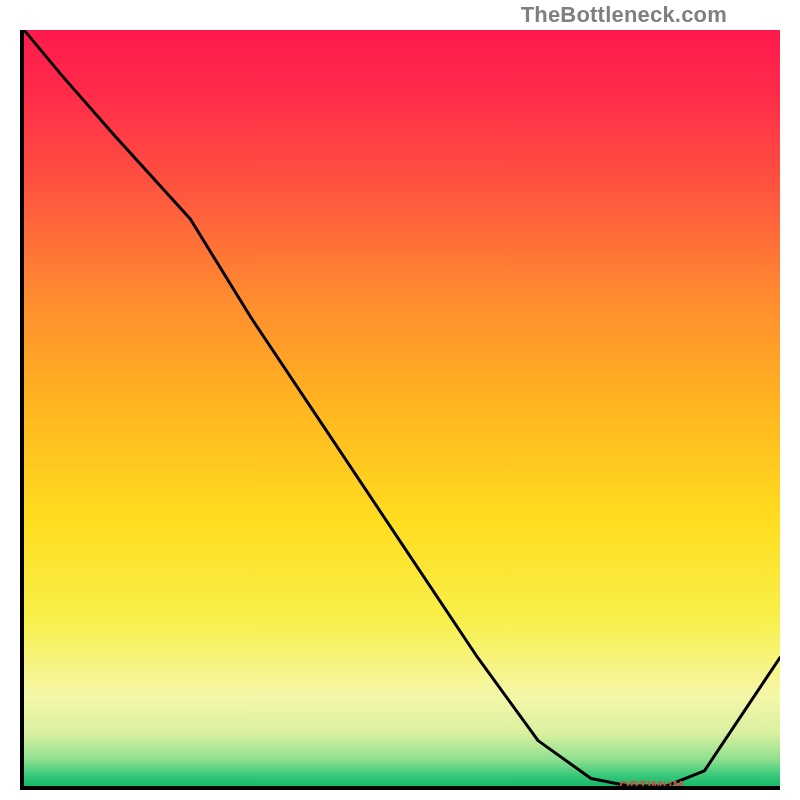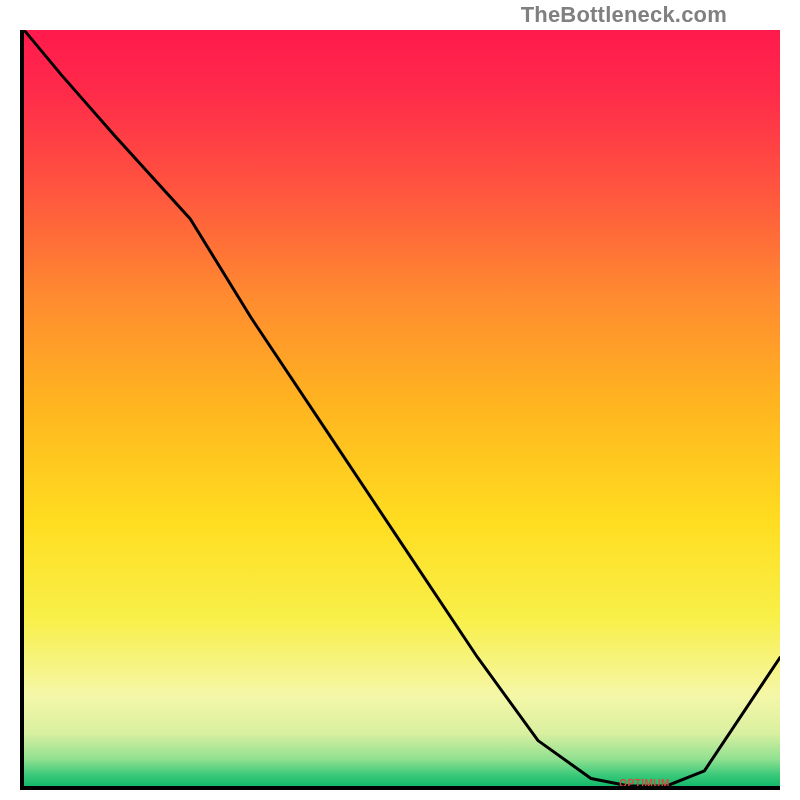--- a/index.html
+++ b/index.html
@@ -43,21 +43,21 @@
     height: 100%;
   }
   svg.curve {
     position: absolute;
     inset: 0;
     width: 100%;
     height: 100%;
   }
   .marker-label {
     position: absolute;
-    font-size: 10px;
+    font-size: 13px;
     font-weight: 700;
     color: #d94a3e;
     letter-spacing: 0.5px;
     white-space: nowrap;
   }
 </style>
 </head>
 <body>
 
 <div class="stage">

